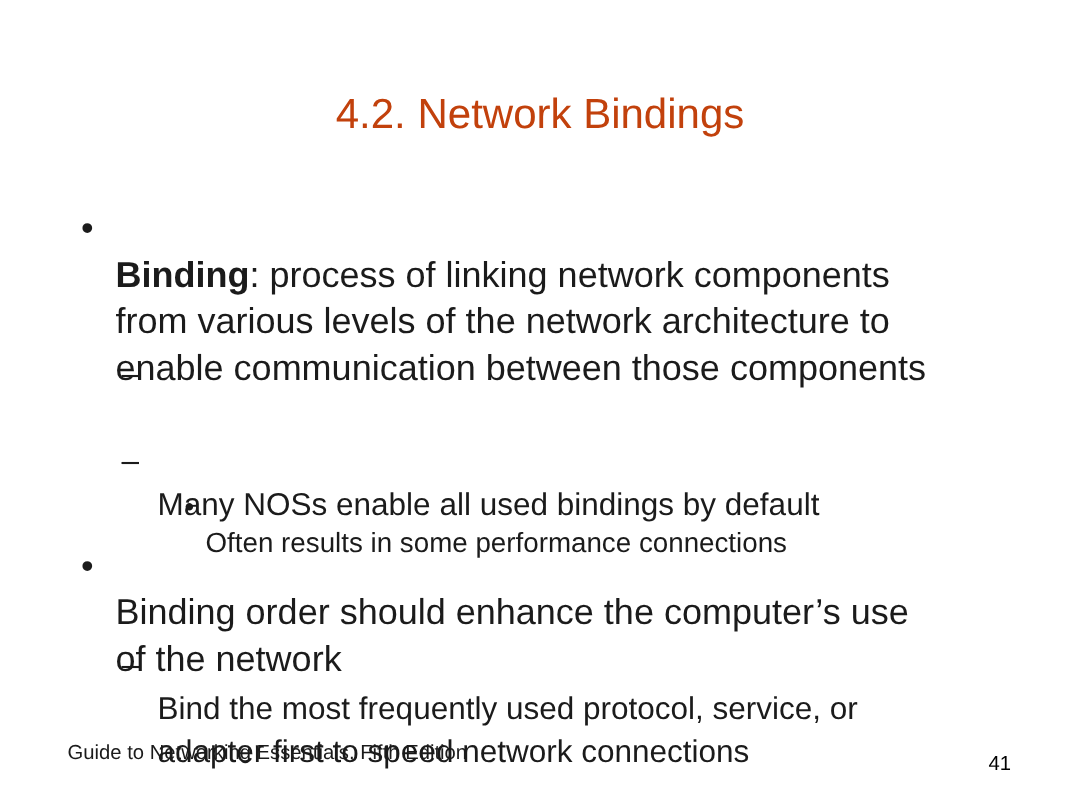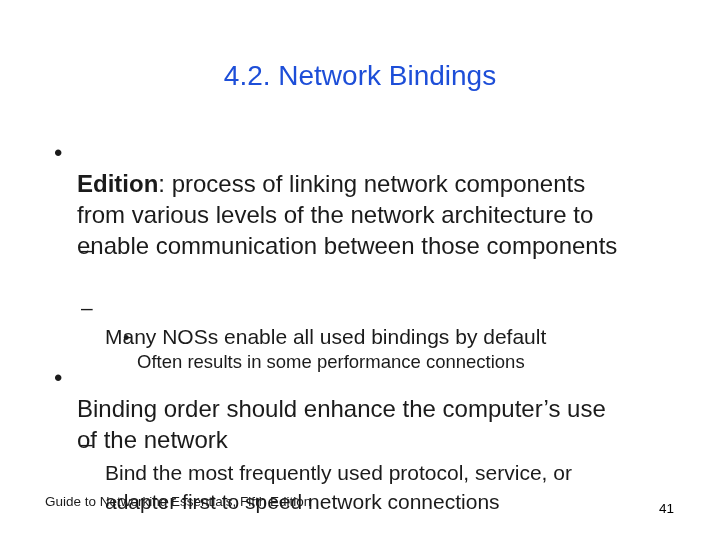--- a/index.html
+++ b/index.html
@@ -9,21 +9,21 @@
     font-family: "Liberation Sans", "DejaVu Sans", sans-serif;
     color: #1b1b1b;
     position: relative;
     overflow: hidden;
   }
   .slide { position: absolute; inset: 0; background: #ffffff; }
   .title {
     position: absolute; top: 60px; left: 0; width: 720px;
     text-align: center;
     font-size: 28px; line-height: 32px;
-    color: #1d4ed8;
+    color: #c2410c;
     letter-spacing: 0px;
   }
   .item { position: absolute; white-space: pre-line; }
   .marker { position: absolute; top: 0; white-space: normal; }
   .l1 { font-size: 24px; line-height: 31px; left: 77px; width: 620px; }
   .l1 .marker { left: -23px; }
   .l2 { font-size: 21px; line-height: 29px; left: 105px; width: 585px; }
   .l2 .marker { left: -24px; }
   .l3 { font-size: 18.5px; line-height: 24px; left: 137px; width: 560px; }
   .l3 .marker { left: -14px; }
@@ -44,21 +44,21 @@
   }
 </style>
 </head>
 <body>
 
 <div class="slide">
 
   <div class="title">4.2. Network Bindings</div>
 
   <div class="item l1 pos-b1">
-    <span class="marker">•</span><span class="b">Edition</span><span>: process of linking network components
+    <span class="marker">•</span><span class="b">Binding</span><span>: process of linking network components
 from various levels of the network architecture to
 enable communication between those components</span>
   </div>
 
   <div class="item l2 pos-sub1">
     <span class="marker">–</span>
   </div>
 
   <div class="item l2 pos-sub2">
     <span class="marker">–</span><span>Many NOSs enable all used bindings by default</span>

